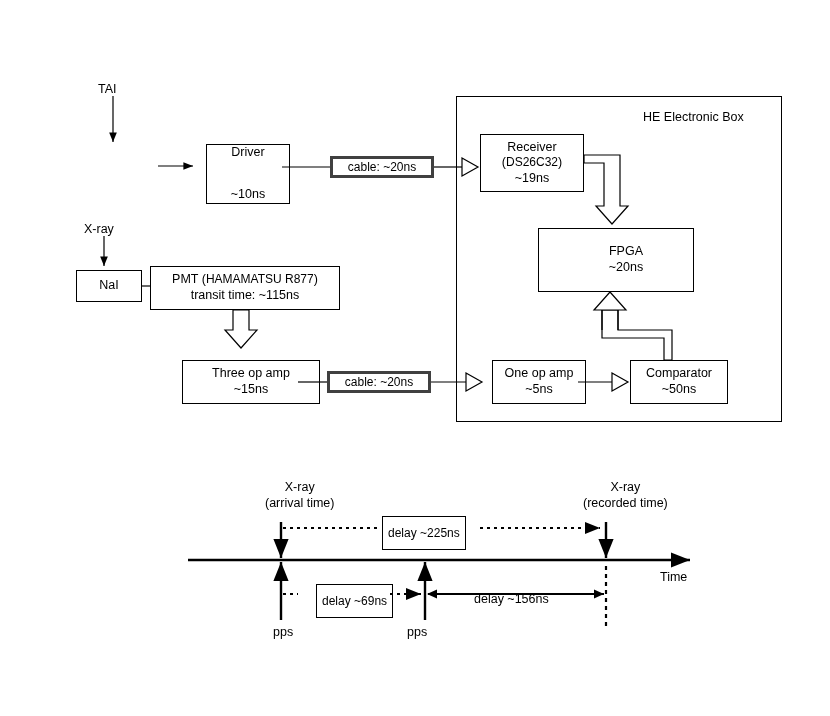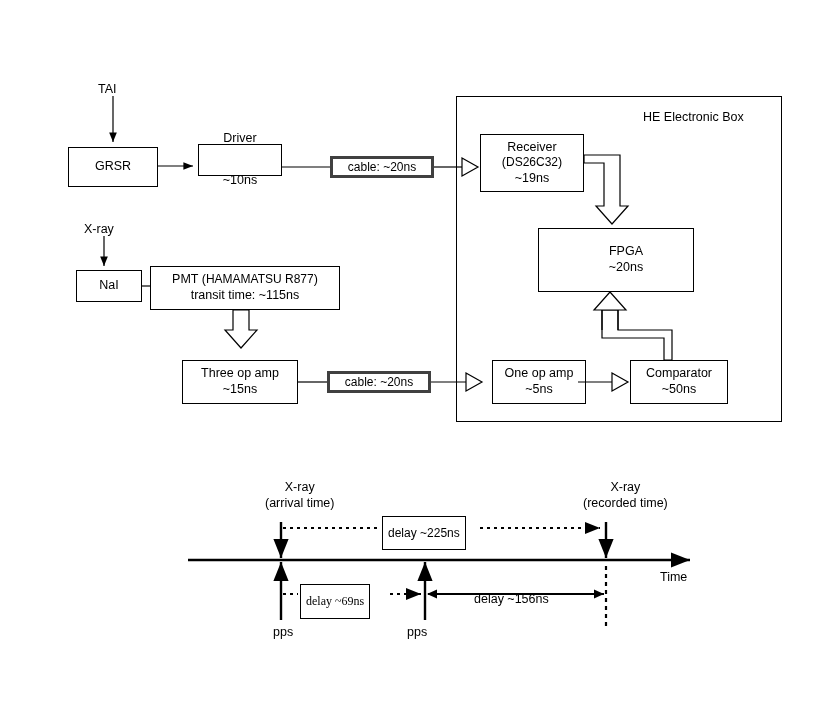--- a/index.html
+++ b/index.html
@@ -77,25 +77,22 @@
 </head>
 <body>
 
 <div id="root">
 
   <div class="outer-box" style="left:456px; top:96px; width:326px; height:326px;"></div>
   <div class="label" style="left:643px; top:110px;">HE Electronic Box</div>
 
   <div class="label" style="left:98px; top:82px;">TAI</div>
 
-  <div class="box" style="left:68px; top:147px; width:90px; height:40px;">
-    <div>GRSR</div>
-  </div>
-
-  <div class="box" style="left:198px; top:144px; width:84px; height:32px;gap:26px;">
+
+  <div class="box" style="left:206px; top:144px; width:84px; height:60px;gap:26px;">
     <div>Driver</div>
     <div>~10ns</div>
   </div>
 
   <div class="cable" style="left:330px; top:156px; width:104px; height:22px;">cable: ~20ns</div>
 
   <div class="box" style="left:480px; top:134px; width:104px; height:58px;">
     <div>Receiver</div>
     <div class="nowrap">
       <span>(</span><span class="small">DS26C32</span><span>)</span>
@@ -114,21 +111,21 @@
     <div>NaI</div>
   </div>
 
   <div class="box" style="left:150px; top:266px; width:190px; height:44px;">
     <div class="nowrap">
       <span>PMT (</span><span class="small">HAMAMATSU R877</span><span>)</span>
     </div>
     <div>transit time: ~115ns</div>
   </div>
 
-  <div class="box" style="left:182px; top:360px; width:116px; height:44px;">
+  <div class="box" style="left:182px; top:360px; width:138px; height:44px;">
     <div>Three op amp</div>
     <div>~15ns</div>
   </div>
 
   <div class="cable" style="left:327px; top:371px; width:104px; height:22px;">cable: ~20ns</div>
 
   <div class="box" style="left:484px; top:360px; width:94px; height:44px;margin-left:8px;">
     <div>One op amp</div>
     <div>~5ns</div>
   </div>
@@ -149,21 +146,21 @@
   </div>
 
   <div class="label" style="left:660px; top:570px;">Time</div>
 
   <div class="label" style="left:273px; top:625px;">pps</div>
 
   <div class="label" style="left:407px; top:625px;">pps</div>
 
   <div class="tag" style="left:382px; top:516px;">delay ~225ns</div>
 
-  <div class="tag" style="left:300px; top:584px;font-family:Liberation Serif, serif;">delay ~69ns</div>
+  <div class="tag" style="left:316px; top:584px;">delay ~69ns</div>
 
   <div class="label" style="left:474px; top:592px;">delay ~156ns</div>
 
   <svg class="overlay">
     <defs>
       <marker id="ar" markerWidth="9" markerHeight="9" refX="8" refY="3.2" orient="auto" markerUnits="strokeWidth">
         <path d="M0,0 L8,3.2 L0,6.4 z" fill="#000"></path>
       </marker>
       <marker id="arS" markerWidth="8" markerHeight="8" refX="7" refY="2.8" orient="auto" markerUnits="strokeWidth">
         <path d="M0,0 L7,2.8 L0,5.6 z" fill="#000"></path>

